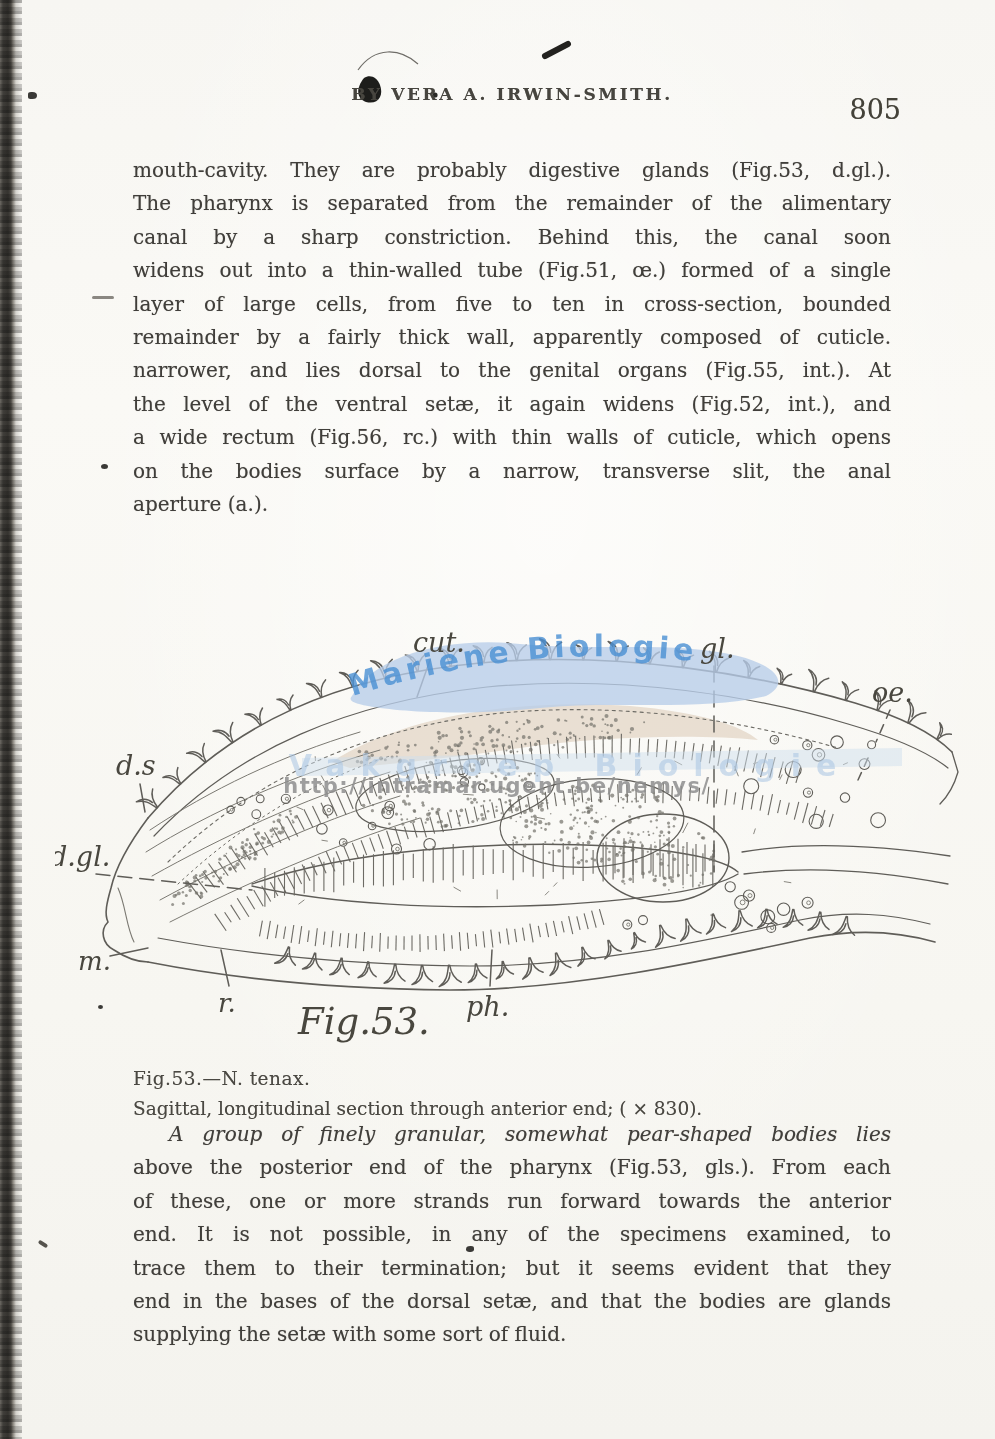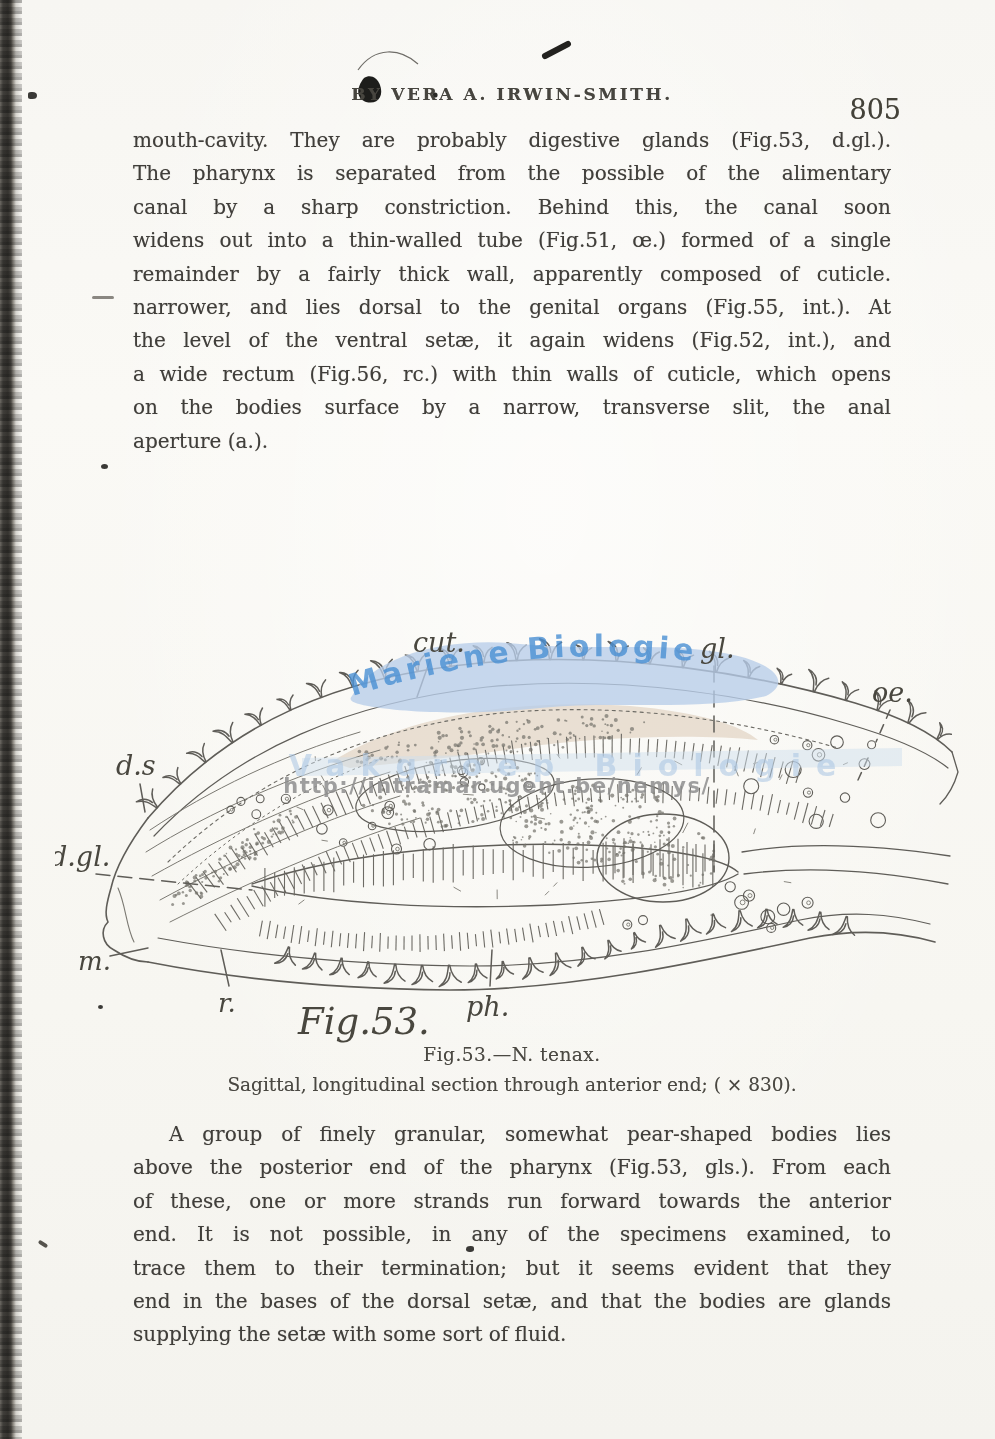--- a/index.html
+++ b/index.html
@@ -25,26 +25,26 @@
     font-size:17px;font-weight:bold;letter-spacing:2.6px;color:#47453f;
     text-shadow:0 0 .6px rgba(70,68,62,.55);
   }
   .pageno{
     position:absolute;top:66px;right:94px;font-size:27px;color:#444239;
     text-shadow:0 0 .6px rgba(70,68,62,.5);
     margin-top:28px;
   }
   .para{position:absolute;left:133px;width:758px;font-size:20px;color:#403e3a;
     text-shadow:0 0 .7px rgba(62,60,55,.45);}
-  .para1{top:124px;}
+  .para1{top:154px;}
   .para2{top:1118px;}
   .jline{height:33.4px;line-height:33.4px;text-align:justify;text-align-last:justify;white-space:normal;}
   .jline.lastline{text-align-last:left;}
-  .jline.indent{text-indent:36px;}
-  .caption{position:absolute;left:133px;top:1040px;width:758px;text-align:center;
+  .jline.indent{text-indent:36px;font-style:italic;}
+  .caption{position:absolute;left:133px;top:1064px;width:758px;text-align:left;
     font-size:18.5px;line-height:30px;color:#4a4842;text-shadow:0 0 .6px rgba(70,68,62,.45);}
   .caption .cap1{letter-spacing:.5px;}
   svg text.figlabel{font-family:"DejaVu Serif",serif;font-style:italic;fill:#49473f;}
   svg .leader{fill:none;stroke:#5f5d58;stroke-width:1.5;stroke-linecap:round;}
   .inkblot{position:absolute;left:340px;top:38px;}
   .figwrap{position:absolute;left:55px;top:615px;width:910px;height:445px;}
 </style>
 </head>
 <body>
 
@@ -64,23 +64,24 @@
     <path d="M 24,40 C 16,50 16,60 26,64 C 38,67 44,58 40,47 C 37,39 30,36 24,40 Z" fill="#1d1d1b"></path>
     <circle cx="95" cy="57" r="2.6" fill="#2a2a27"></circle>
     <path d="M 205,18 L 228,6" stroke="#23221f" stroke-width="6" stroke-linecap="round"></path>
   </svg>
 
   <div class="byline">BY VERA A. IRWIN-SMITH.</div>
   <div class="pageno">805</div>
 
   <div class="para para1">
       <div class="jline">mouth-cavity.  They are probably digestive glands (Fig.53, d.gl.).</div>
-      <div class="jline">The pharynx is separated from the possible of the alimentary</div>
+      <div class="jline">The pharynx is separated from the remainder of the alimentary</div>
       <div class="jline">canal by a sharp constriction.  Behind this, the canal soon</div>
       <div class="jline">widens out into a thin-walled tube (Fig.51, œ.) formed of a single</div>
+      <div class="jline">layer of large cells, from five to ten in cross-section, bounded</div>
       <div class="jline">remainder by a fairly thick wall, apparently composed of cuticle.</div>
       <div class="jline">narrower, and lies dorsal to the genital organs (Fig.55, int.).  At</div>
       <div class="jline">the level of the ventral setæ, it again widens (Fig.52, int.), and</div>
       <div class="jline">a wide rectum (Fig.56, rc.) with thin walls of cuticle, which opens</div>
       <div class="jline">on the bodies surface by a narrow, transverse slit, the anal</div>
       <div class="jline lastline">aperture (a.).</div>
     </div>
 
   <div class="figwrap">
   <svg id="figsvg" width="910" height="445" viewBox="55 615 910 445">

